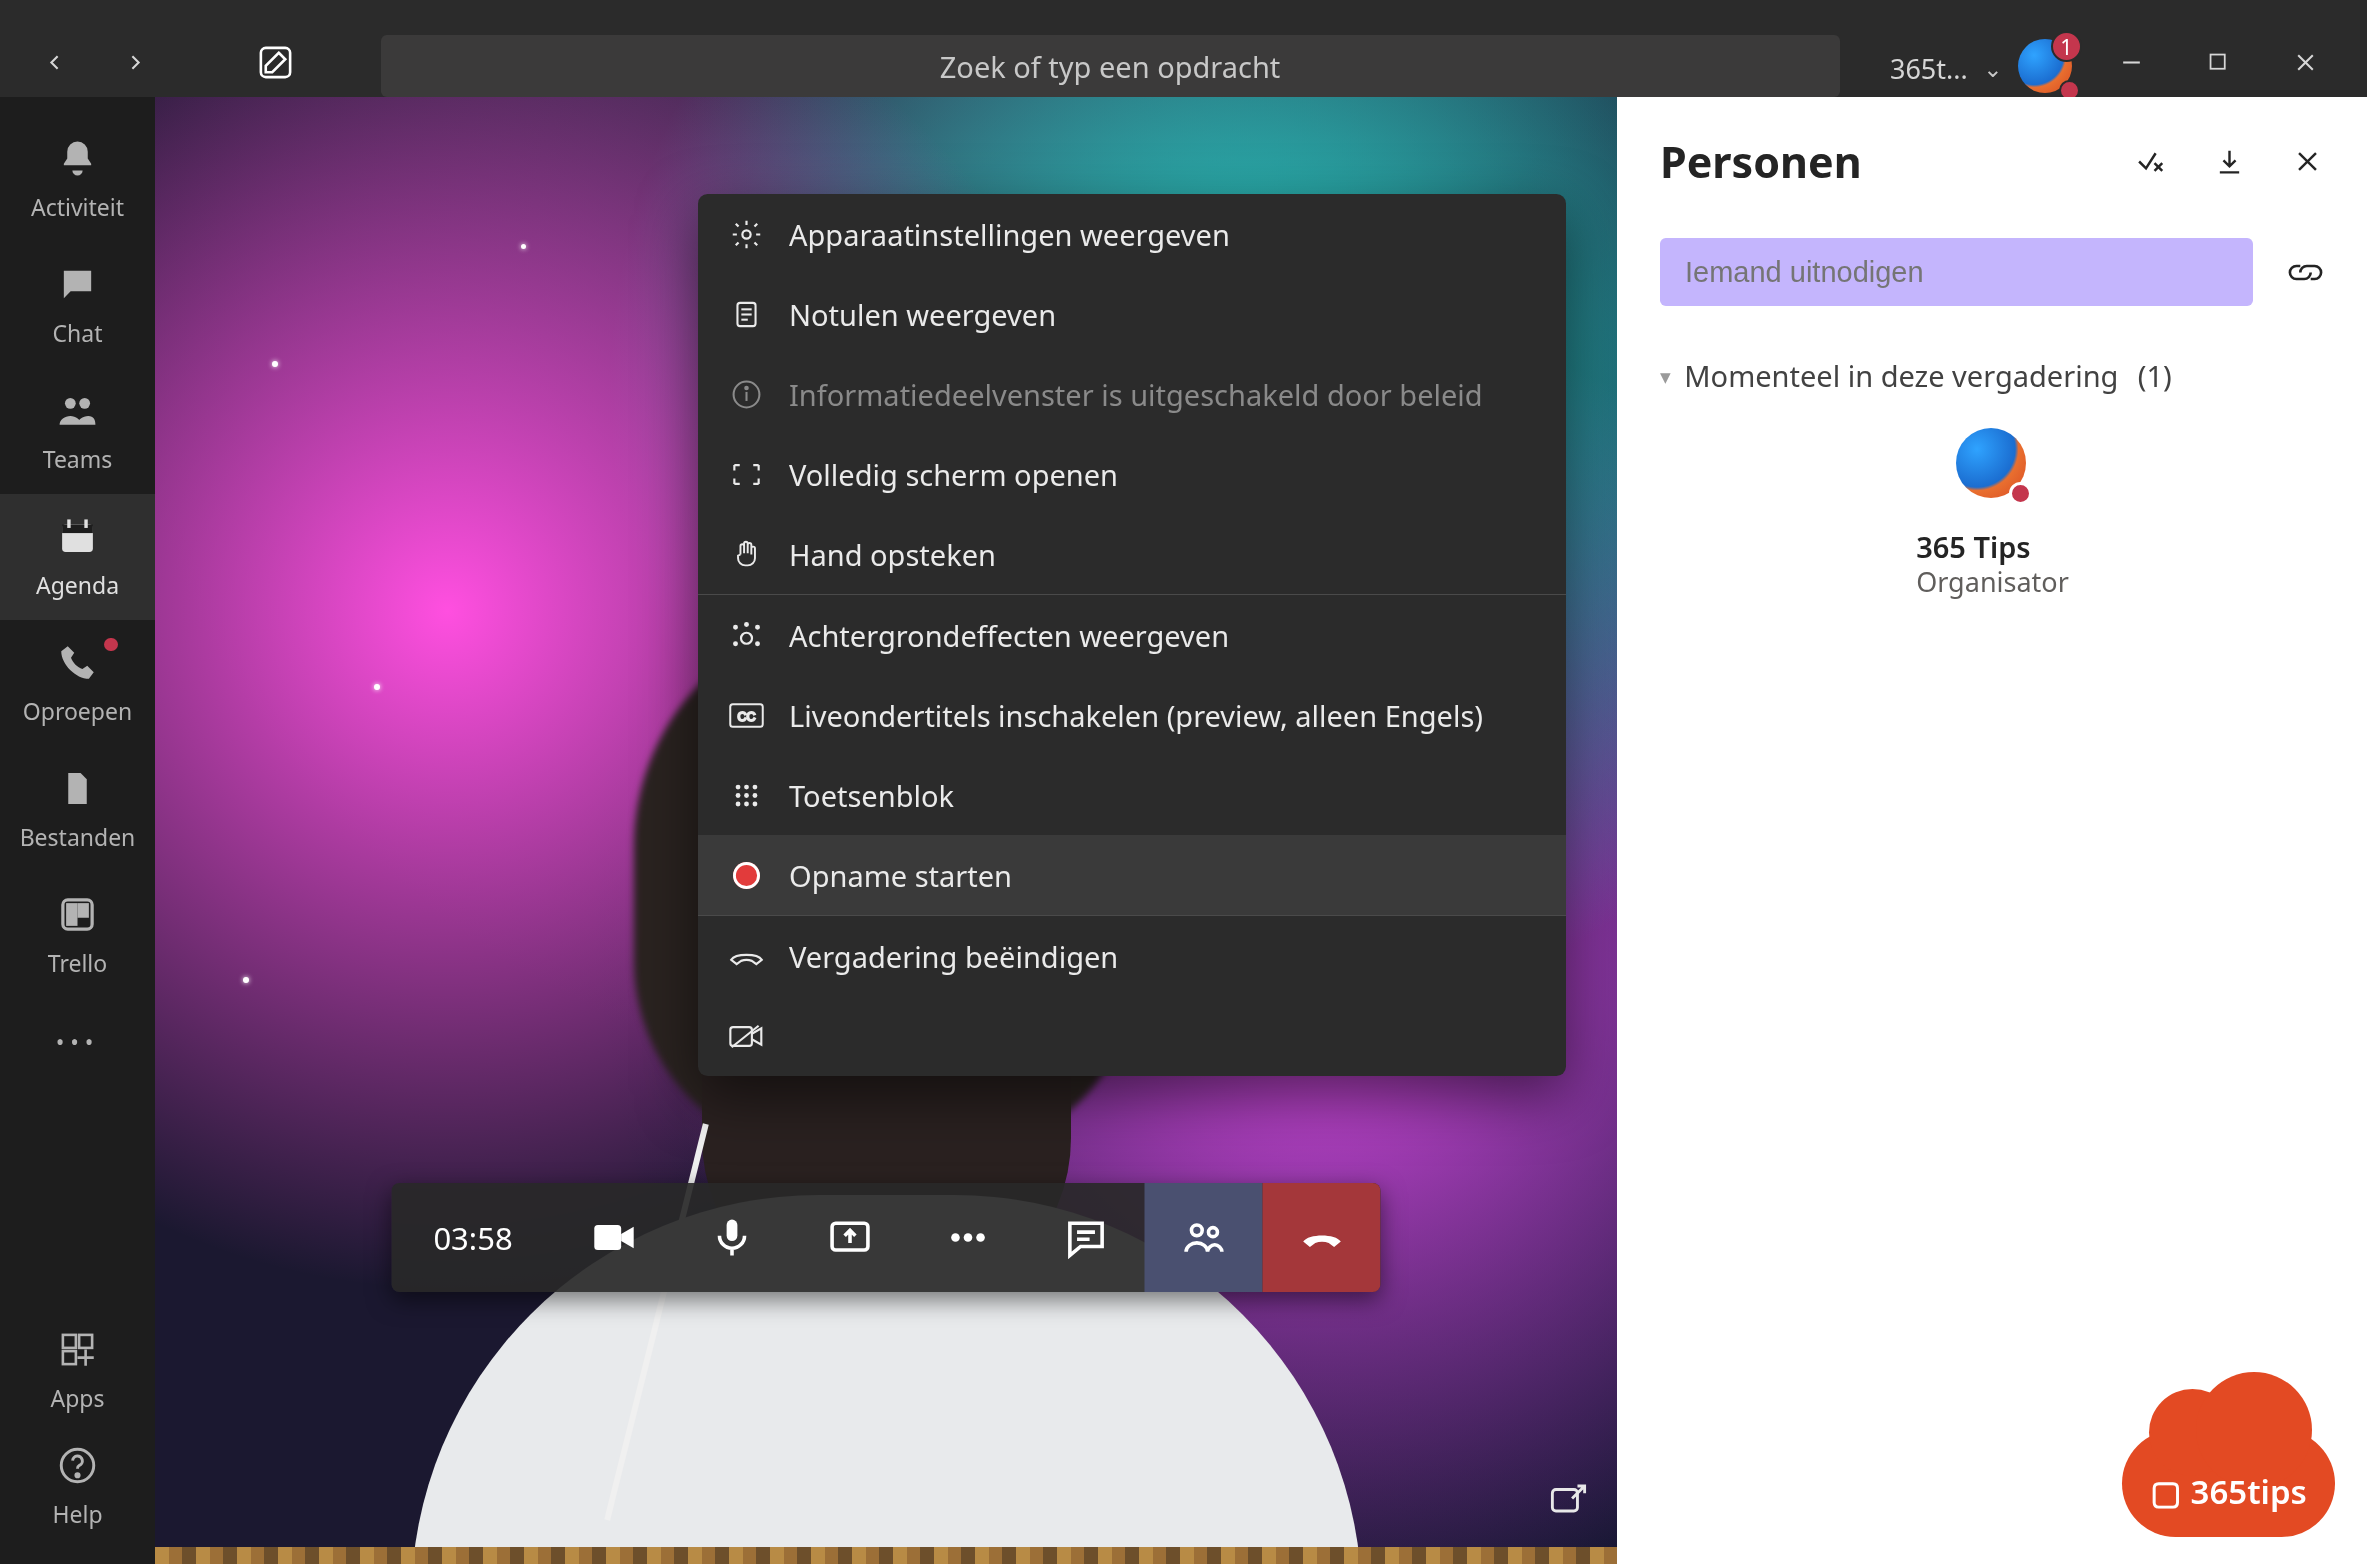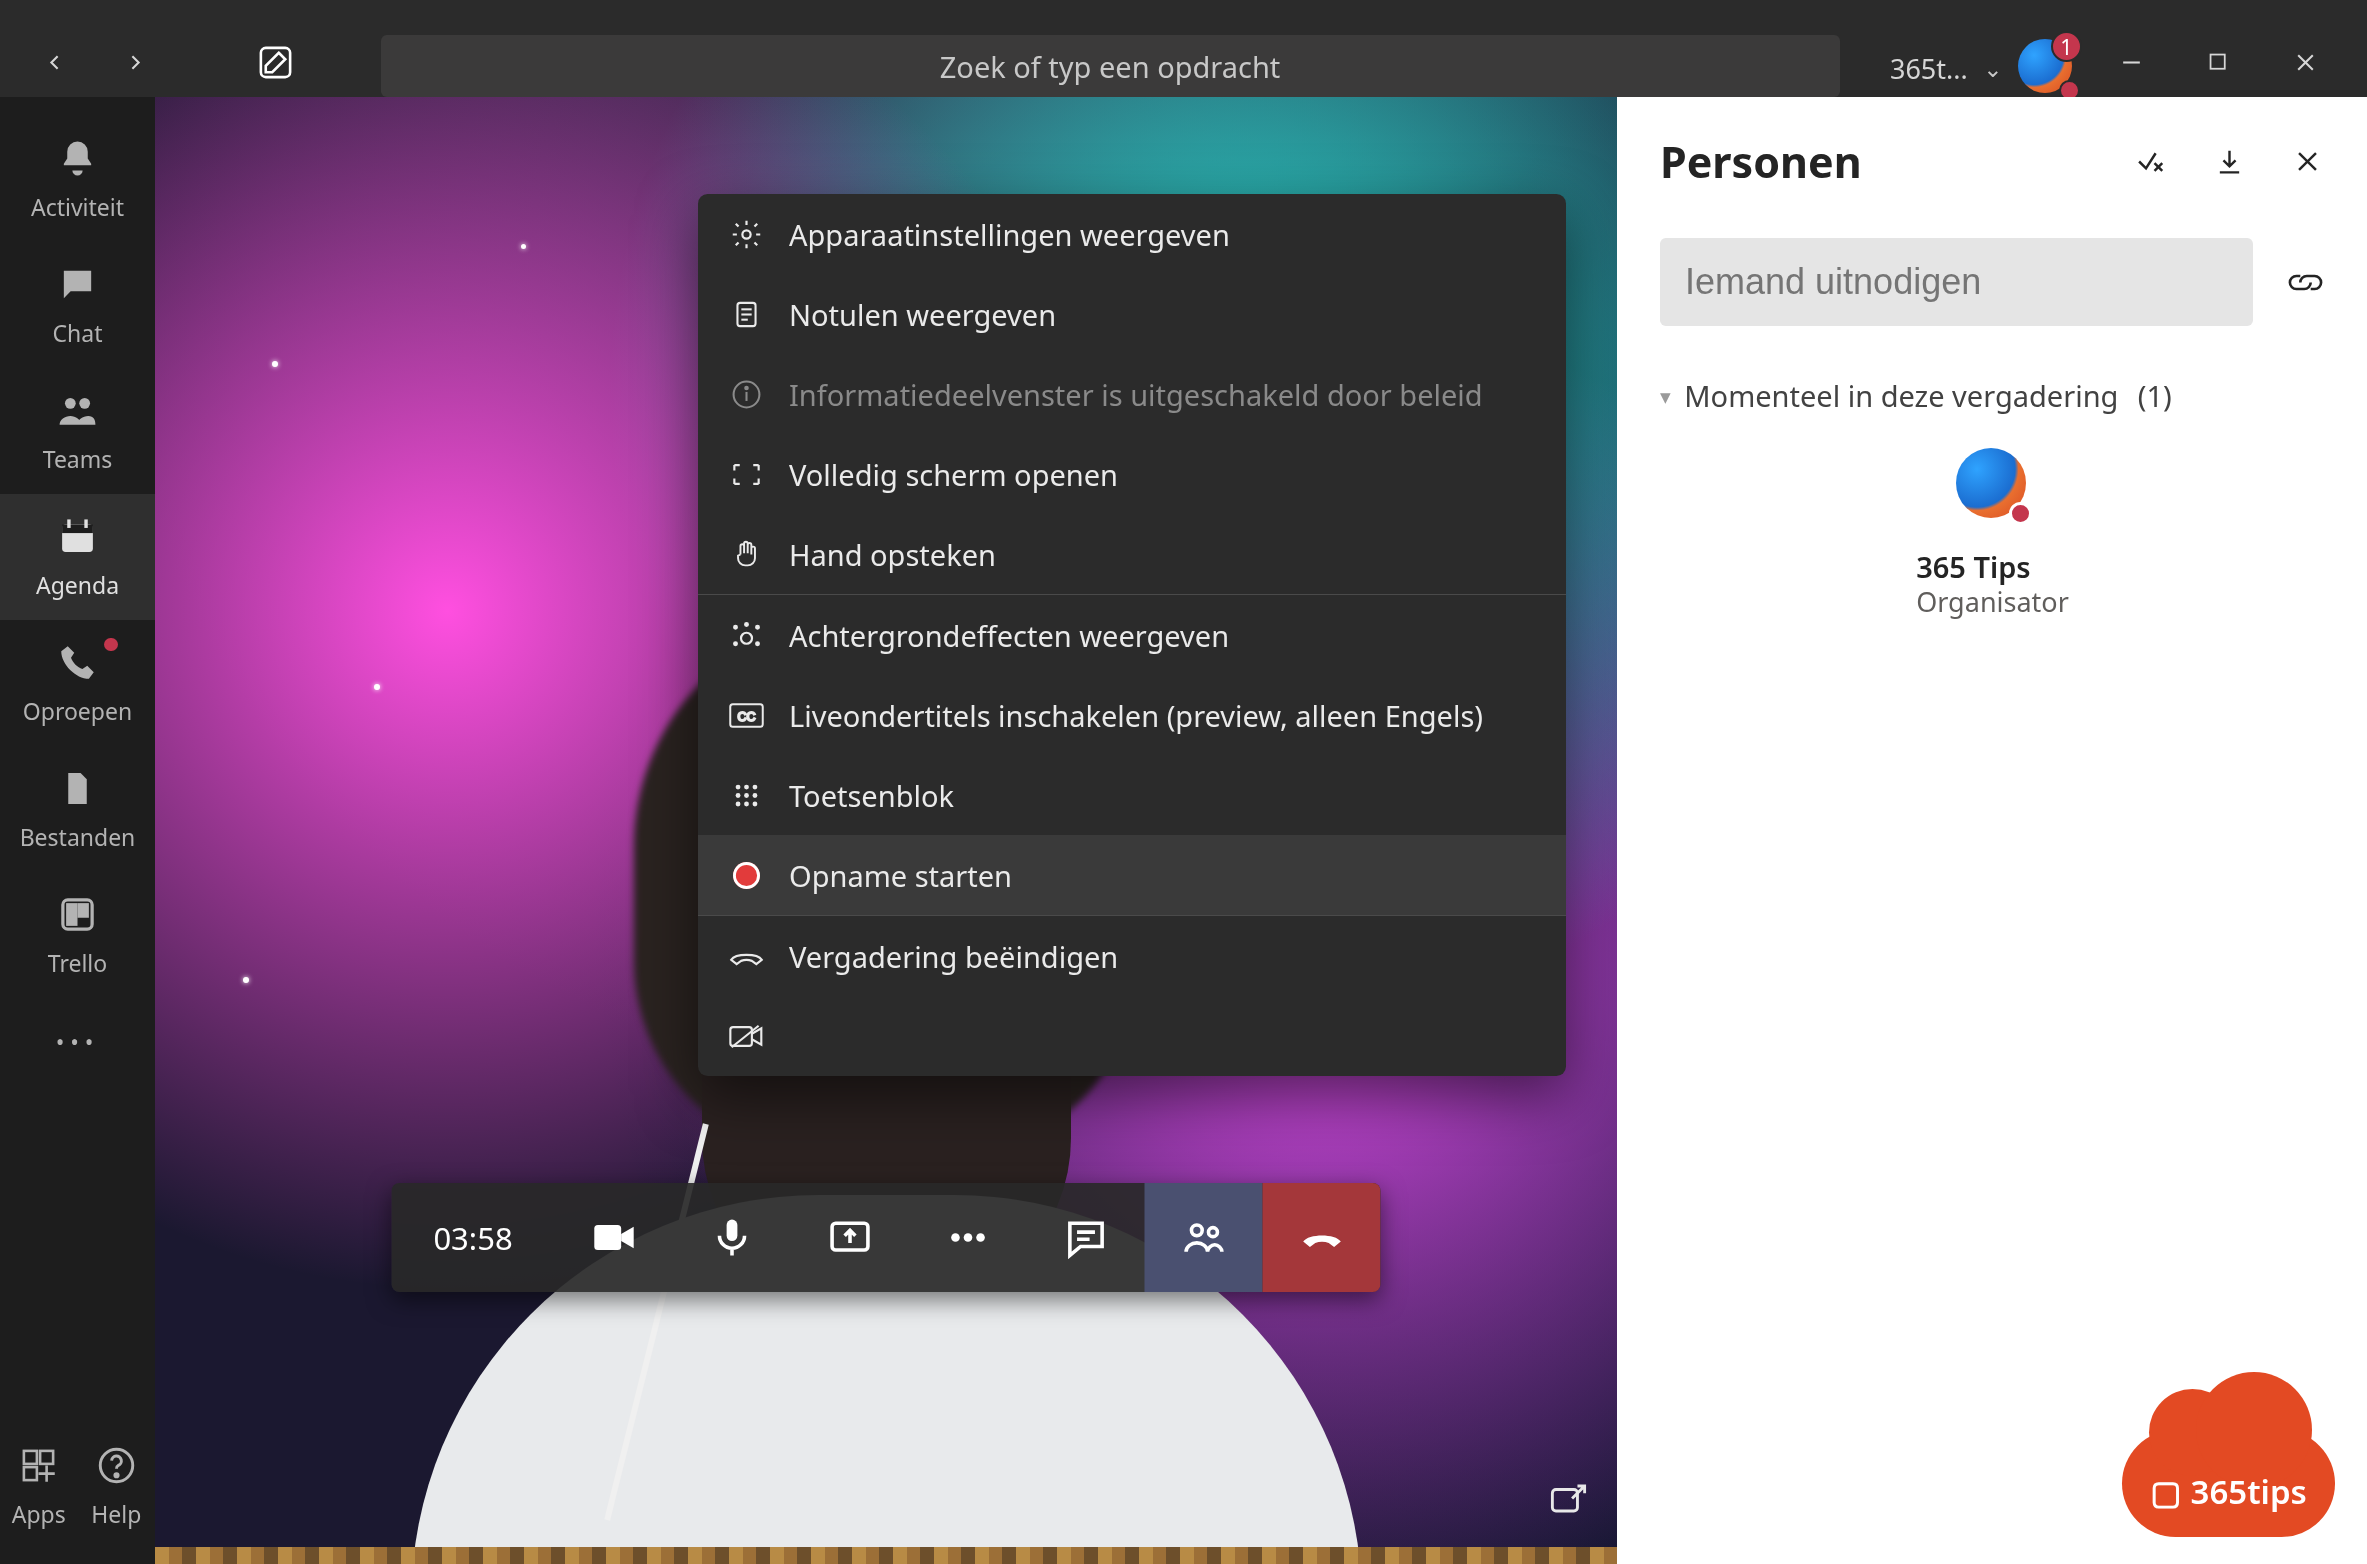--- a/index.html
+++ b/index.html
@@ -20,21 +20,21 @@
 
   .body { display:flex; height:calc(1564px - 97px); }
 
   .rail { width:155px; background:#1d1d1d; display:flex; flex-direction:column; align-items:center; padding-top:19.4px; }
   .rail .item { width:155px; height:126px; display:flex; flex-direction:column; align-items:center; justify-content:center; gap:9.7px; color:#b3b3b3; font-size:23px; position:relative; cursor:pointer;}
   .rail .item.active { background:#2f2f2f; color:#e0e0e0; }
   .rail .item .ico { width:45px; height:45px; display:flex; align-items:center; justify-content:center; }
   .rail .item .dot { position:absolute; top:17.5px; right:37px; width:13.6px; height:13.6px; border-radius:50%; background:#c4364d;}
   .rail .more { width:155px; height:87px; display:flex; align-items:center; justify-content:center; color:#b3b3b3; letter-spacing:5.8px; font-size:23px; cursor:pointer;}
   .rail .spacer { flex:1; }
-  .rail .bottom { width:155px; display:flex; flex-direction:row; align-items:center; padding-bottom:19.4px;}
+  .rail .bottom { width:155px; display:flex; flex-direction:column; align-items:center; padding-bottom:19.4px;}
   .rail .bottom .item { height:116px; }
 
   .stage { flex:1; position:relative; background:#111; overflow:hidden; }
   .video-bg { position:absolute; inset:0; }
   .nebula { position:absolute; inset:0; background:
      radial-gradient(circle at 20% 35%, #ff4fe0 0%, rgba(255,79,224,0) 45%),
      radial-gradient(circle at 75% 20%, #27e2d4 0%, rgba(39,226,212,0) 40%),
      radial-gradient(circle at 80% 60%, #d84ae4 0%, rgba(216,74,228,0) 45%),
      radial-gradient(circle at 55% 10%, #3b2e4e 0%, rgba(10,10,20,0) 55%),
      radial-gradient(circle at 95% 55%, #04122e 0%, rgba(4,18,46,0) 60%),
@@ -65,21 +65,21 @@
   .toolbar .cell.people { background:#4a5070;}
   .toolbar .cell.hangup { background:#a4373a;}
   .toolbar .cell .ic { width:43px; height:43px;}
 
   .panel { width:751px; background:#fff; display:flex; flex-direction:column; padding:35px 43px 39px 43px; position:relative;}
   .panel-header { display:flex; align-items:center; justify-content:space-between;}
   .panel h1 { font-size:43px; font-weight:700; color:#242424;}
   .panel-actions { display:flex; gap:43px; align-items:center; color:#242424;}
   .panel-actions .act { width:35px; height:35px; display:flex; align-items:center; justify-content:center; cursor:pointer;}
   .invite-row { display:flex; align-items:center; gap:33px; margin-top:47px;}
-  .invite-input { flex:1; height:88px; background:#e5e5e5; border:none; border-radius:5.8px; padding:0 25px; font-size:36px; color:#605e5c;}
+  .invite-input { flex:1; height:68px; background:#c4b5fd; border:none; border-radius:5.8px; padding:0 25px; font-size:29px; color:#605e5c;}
   .link-ic { width:39px; height:39px; display:flex; align-items:center; justify-content:center; color:#242424; cursor:pointer;}
   .section-row { display:flex; align-items:center; gap:13.6px; margin-top:50px; color:#424242; font-size:29px;}
   .section-row .caret { color:#9a9a9a; font-size:21.3px;}
   .attendee { display:flex; align-items:center; gap:27px; margin-top:33px;flex-direction:column;}
   .att-avatar { position:relative; width:74px; height:74px;}
   .att-avatar .circle { width:70px; height:70px; border-radius:50%; background:radial-gradient(circle at 30% 30%, #2fa3ff, #1b6dd0 55%, #e96f2f 60%, #d84a22);}
   .att-avatar .pres { position:absolute; right:-2.9px; bottom:-2.9px; width:23px; height:23px; border-radius:50%; background:#c4364d; border:3.9px solid #fff;}
   .att-name { font-size:29px; font-weight:600; color:#242424; line-height:1.25;}
   .att-role { font-size:27px; color:#605e5c; line-height:1.25;}
 

